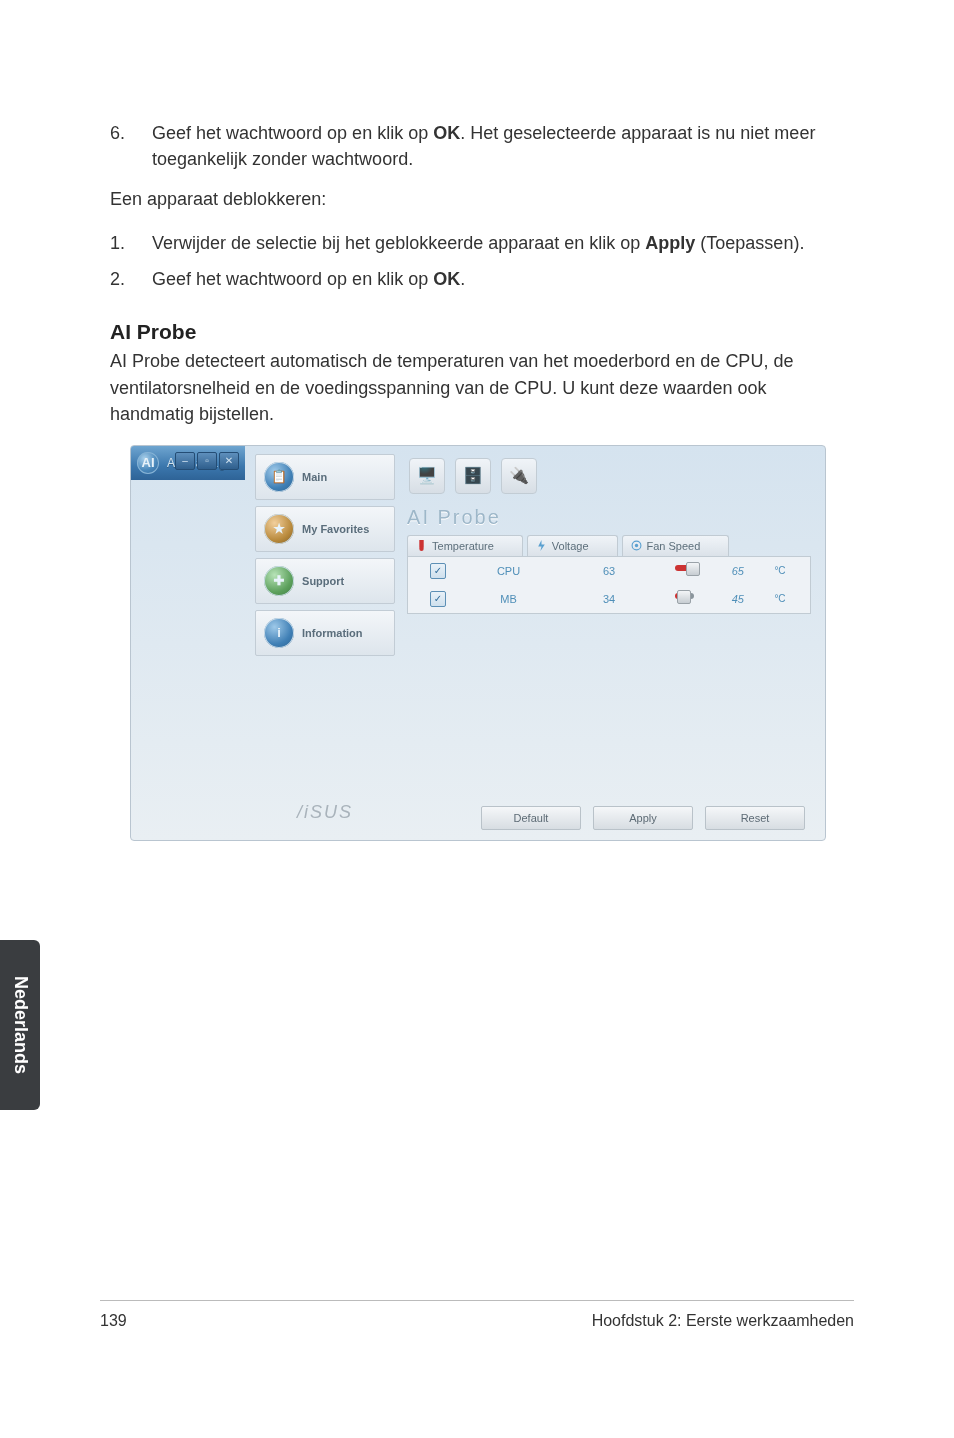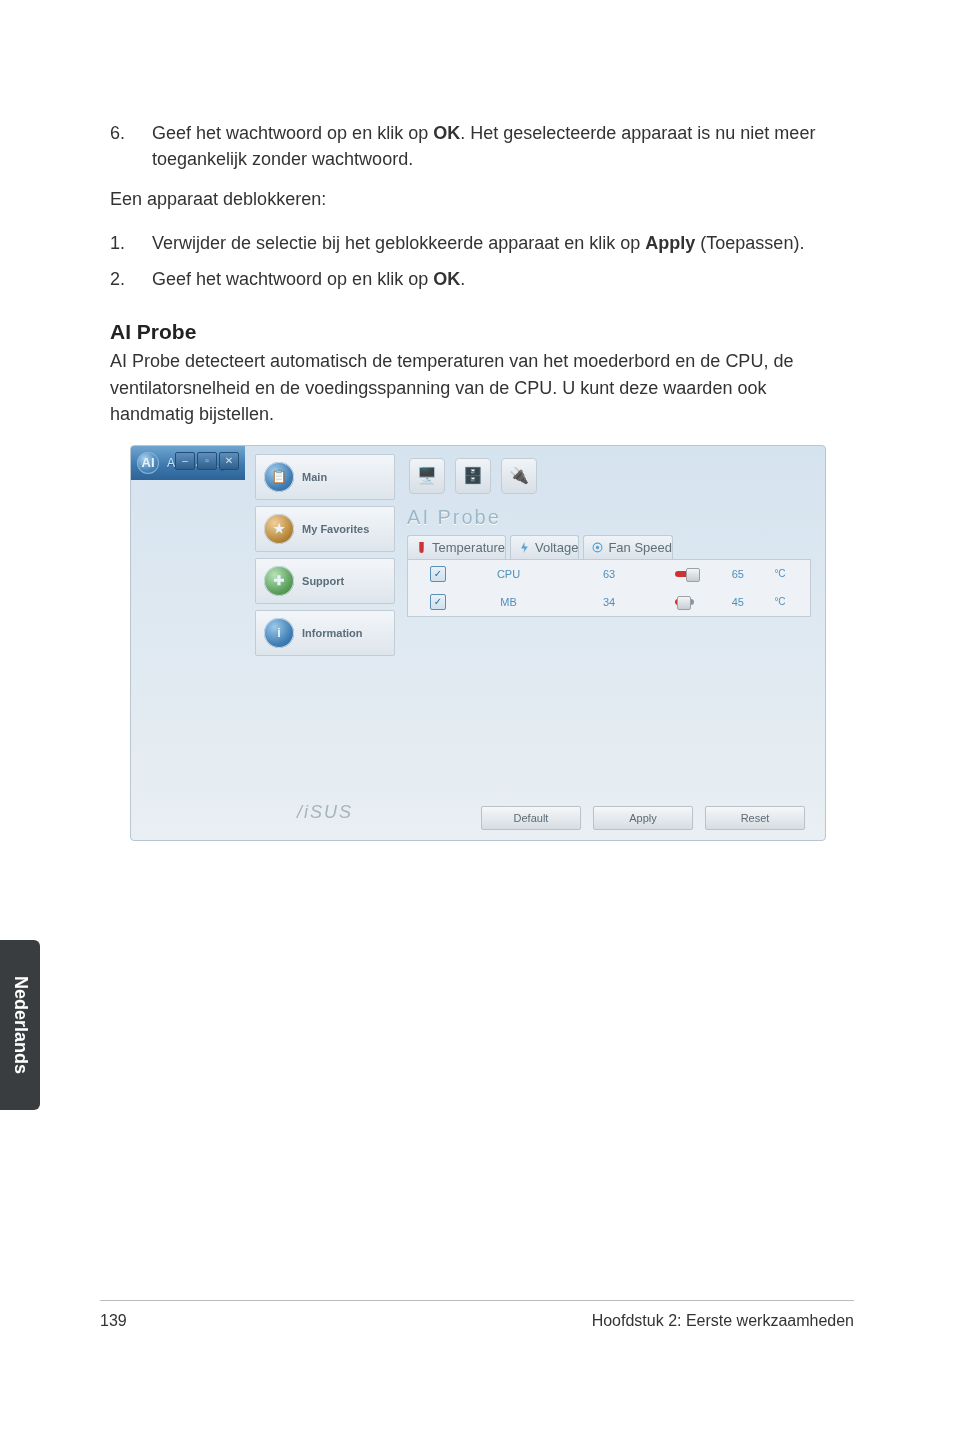--- a/index.html
+++ b/index.html
@@ -130,26 +130,26 @@
   .panel-title {
     font-size: 20px; letter-spacing: 2px; color:#9db7c9;
     text-shadow: 0 1px 0 #fff;
     padding: 2px 4px 6px 4px;
   }
 
   .tabs {
     display:flex; gap:4px; padding: 0 4px;
   }
   .tab {
-    padding: 4px 0 4px 8px;
+    padding: 4px 28px 4px 8px;
     background: linear-gradient(#f0f4f8,#dbe2e9);
     border:1px solid #c1cbd3; border-bottom:none;
     border-radius: 3px 3px 0 0;
     display:flex; align-items:center; gap:5px;
-    font-size:13px; color:#5d6f7b;justify-content:center;
+    font-size:11px; color:#5d6f7b;justify-content:center;
   }
   .tab svg { width:11px; height:11px; }
 
   .grid {
     border:1px solid #c1cbd3;
     background:#f4f7fa;
     margin: 0 4px;
   }
   .ghead, .grow {
     display:grid;
@@ -163,21 +163,21 @@
   }
   .ghead > div, .grow > div { padding: 2px 6px; text-align:center; }
   .ghead .span2 { grid-column: span 2; }
   .grow { height: 28px; background:#eef2f6; font-size:11px; color:#4f8fb8; }
   .cb {
     width:14px;height:14px;border:1px solid #5c8fb5;border-radius:2px;
     background:linear-gradient(#e8f1f8,#cfe0ed);
     margin:0 auto; display:flex;align-items:center;justify-content:center;font-size:10px;color:#2e6a99;
   }
   .slider {
-    display:flex;align-items:center;gap:22px;
+    display:flex;gap:22px;font-style:italic;
   }
   .track { position:relative; height:6px; flex:1;
     background:linear-gradient(90deg,#cc3333 0,#cc3333 58%, #8a959c 58%, #8a959c 100%);
     border-radius:3px;}
   .track.low { background:linear-gradient(90deg,#cc3333 0,#cc3333 8%, #8a959c 8%, #8a959c 100%);}
   .thumb { position:absolute; top:-3px; width:12px;height:12px;border-radius:2px;
     background:linear-gradient(#f3f5f7,#c7cdd2); border:1px solid #9aa2a8;}
   .val { width:28px; text-align:right; color:#4f8fb8;}
   .unit{ color:#4f8fb8; font-size:10px;}
 

